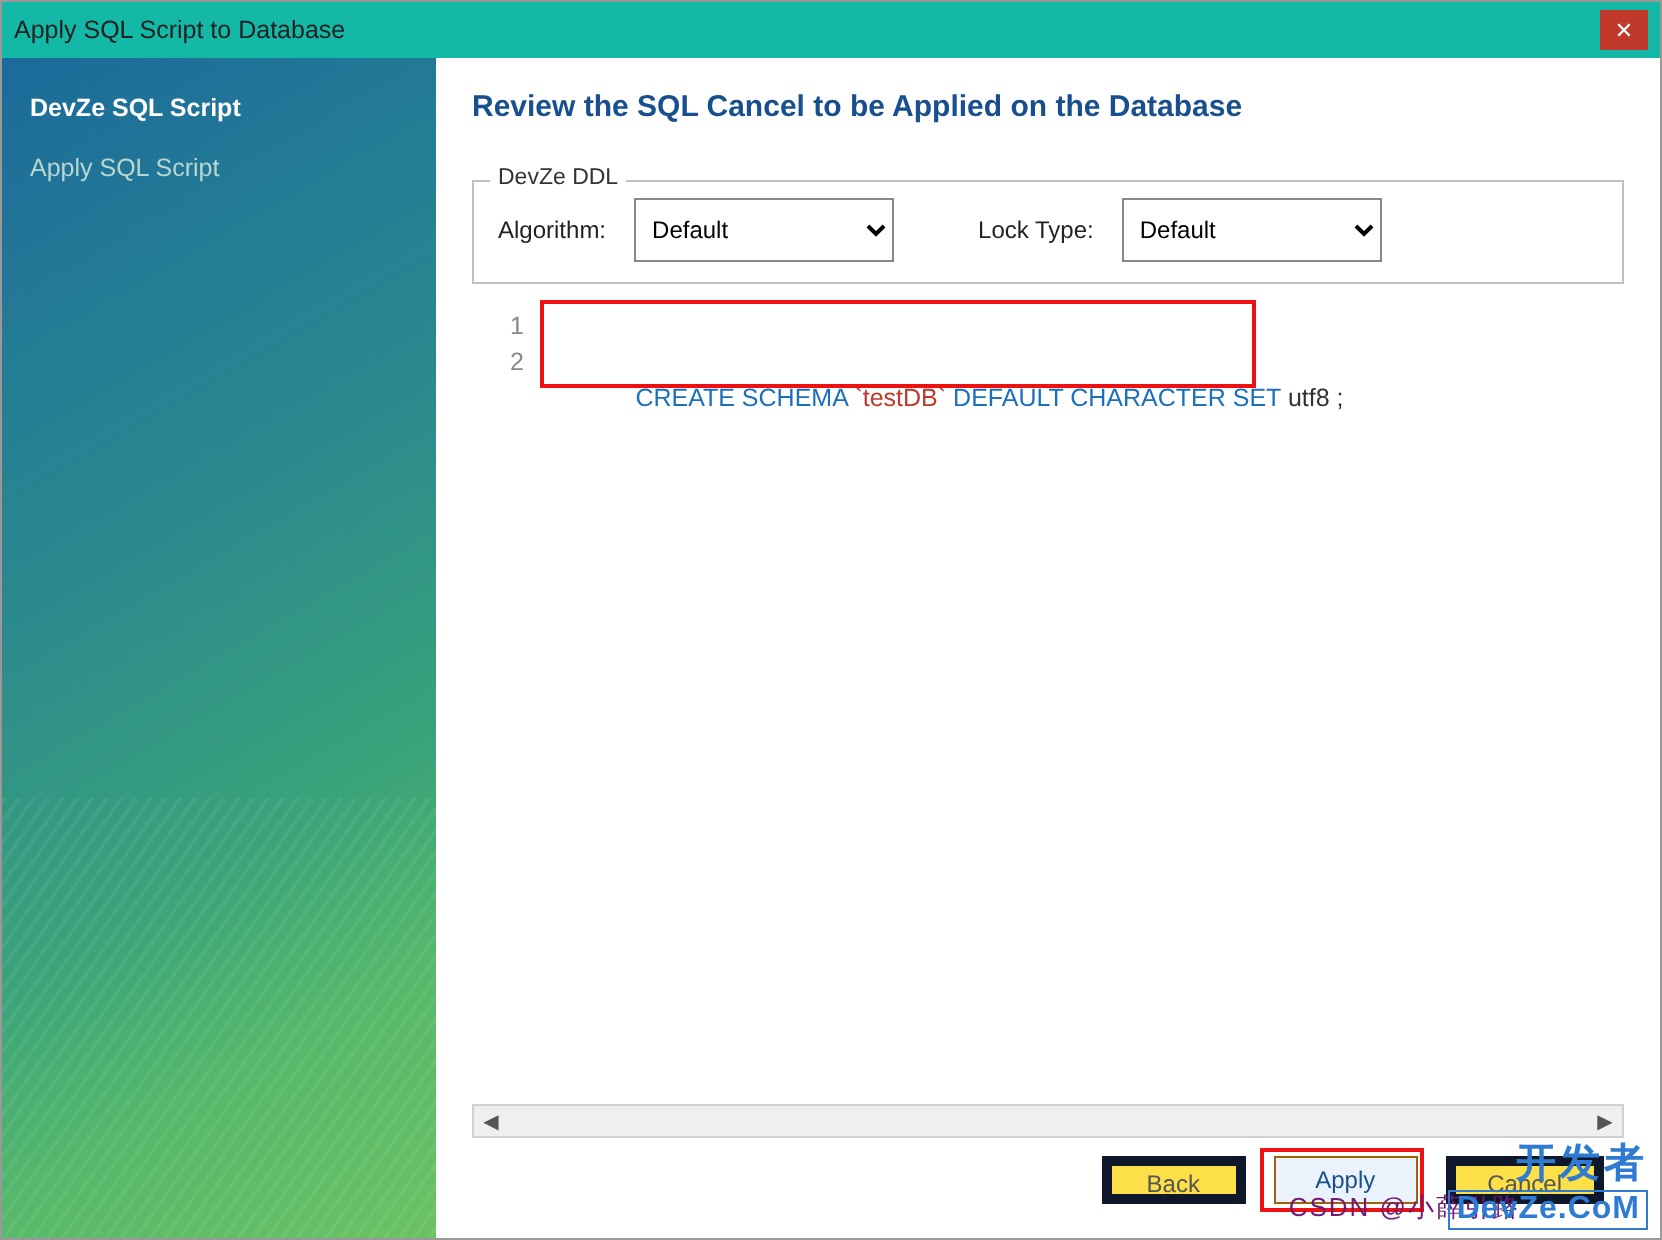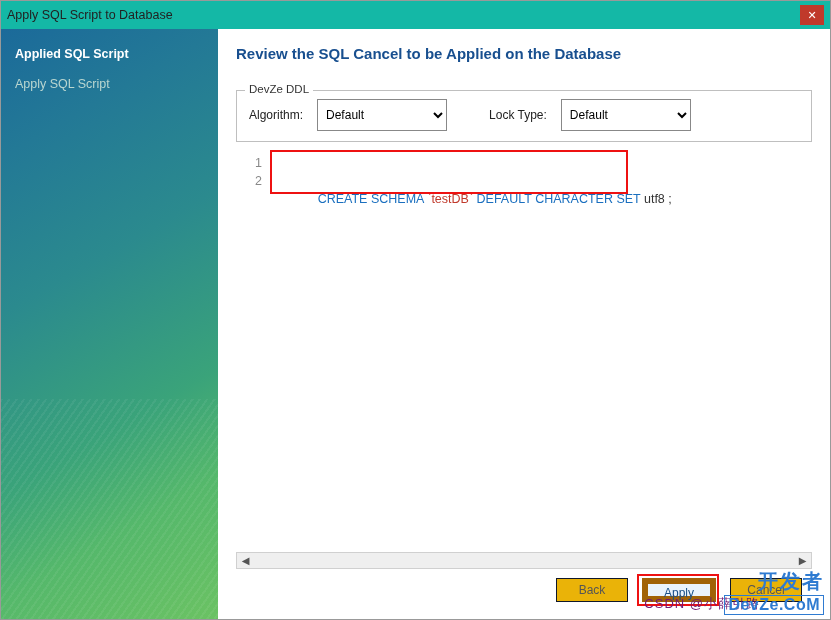--- a/index.html
+++ b/index.html
@@ -36,22 +36,22 @@
 .highlight-box { position: absolute; top: 2px; left: 2px; width: 358px; height: 44px; border: 2px solid #e11; pointer-events: none; }
 .kw { color: #1a6fbf; }
 .str { color: #c0392b; }
 .plain { color: #333; }
 
 .hscroll { height: 17px; background: #efefef; border: 1px solid #d0d0d0; display: flex; align-items: center; }
 .hscroll .arrow { width: 17px; height: 15px; display: flex; align-items: center; justify-content: center; color: #555; font-size: 10px; cursor: pointer; }
 .hscroll .track { flex: 1; }
 
 .button-row { height: 42px; display: flex; align-items: center; justify-content: flex-end; gap: 14px; padding-right: 10px; }
-.btn { min-width: 72px; height: 24px; border: 1px solid #0f172a; background: #eab308; font-size: 12px; color: #555; text-align: center; padding: 2px 16px; cursor: pointer; }
-.btn.primary { border: 6px solid #a16207; background: #eaf3fc; color: #1a4f87; position: relative; }
+.btn { min-width: 72px; height: 24px; border: 5px solid #0f172a; background: #fde047; font-size: 12px; color: #555; text-align: center; padding: 2px 16px; cursor: pointer; }
+.btn.primary { border: 1px solid #a16207; background: #eaf3fc; color: #1a4f87; position: relative; }
 .btn.cancel { }
 .apply-hl { position: absolute; right: -3px; top: -4px; width: 82px; height: 32px; border: 2px solid #e11; pointer-events: none; }
 
 .watermark-block { position: absolute; right: 6px; bottom: 4px; text-align: right; pointer-events: none; }
 .wm-top { color: #2f7bd1; font-size: 20px; font-weight: 600; letter-spacing: 2px; }
 .wm-bot { display:inline-block; border: 1.5px solid #2f7bd1; color: #2f7bd1; font-weight: 700; font-size: 16px; padding: 0 3px; letter-spacing: 0.5px; }
 .wm-bg { color: #701a75; font-size: 13px; position: absolute; right: 70px; bottom: 6px; letter-spacing: 1px; }
 </style>
 </head>
 <body>
@@ -63,21 +63,21 @@
     <span class="spacer"></span>
     <div class="close-btn">
       <span>✕</span>
     </div>
   </div>
 
   <div class="body">
 
     <div class="sidebar">
       <div class="step active">
-        <span>Applied SQL Script</span>
+        <span>DevZe SQL Script</span>
       </div>
       <div class="step inactive">
         <span>Apply SQL Script</span>
       </div>
     </div>
 
     <div class="main">
 
       <div class="page-title">Review the SQL Cancel to be Applied on the Database</div>
 

